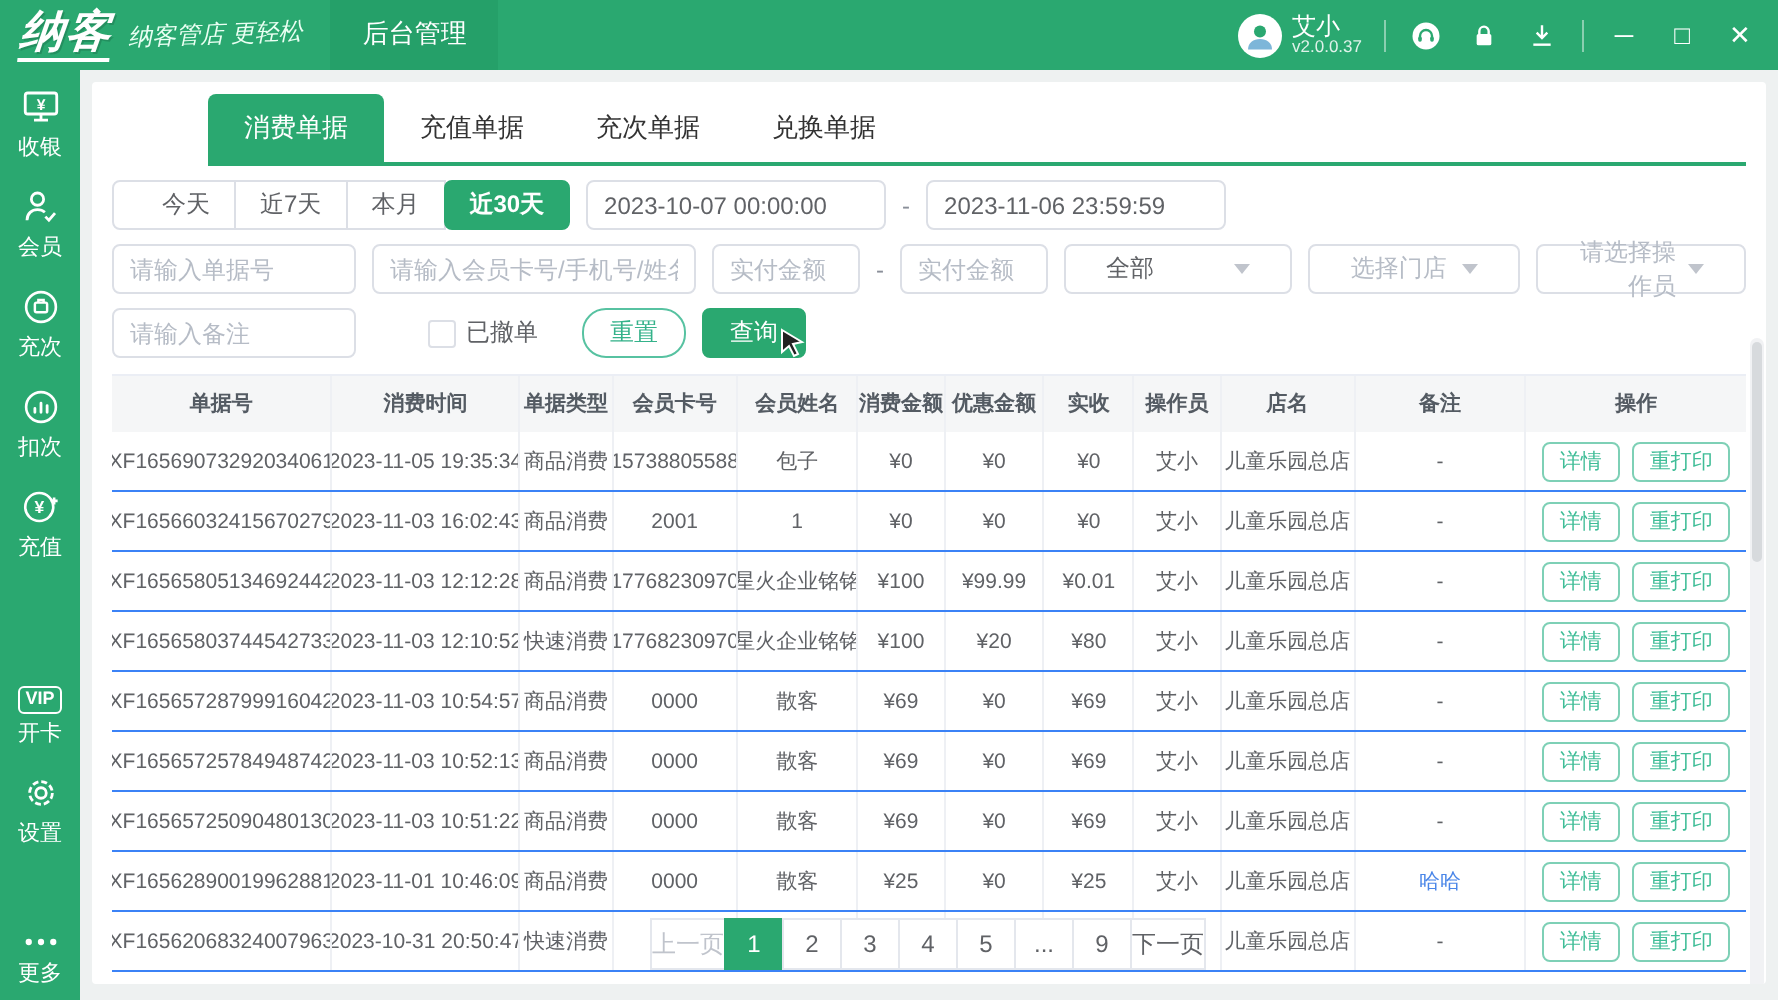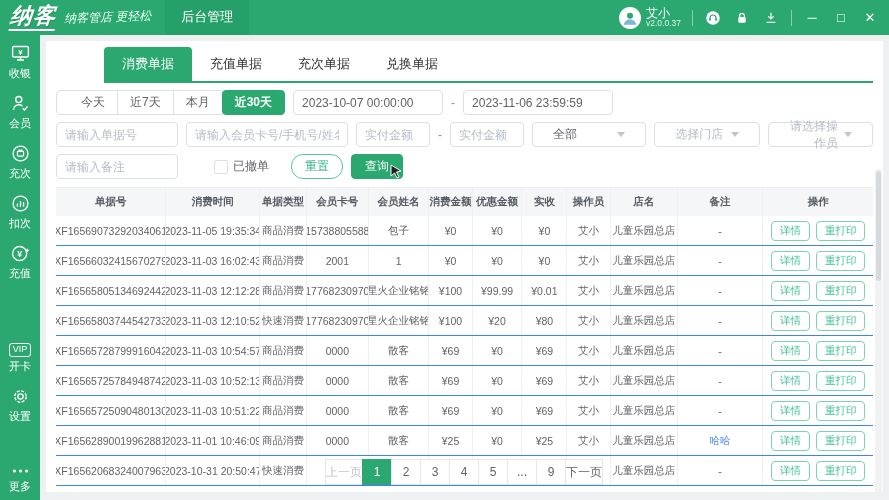--- a/index.html
+++ b/index.html
@@ -25,21 +25,21 @@
   .vdivider { width:1px; height:16px; background:rgba(255,255,255,.45); }
   .tb-icon { width:18px; height:18px; display:flex; align-items:center; justify-content:center; cursor:pointer; }
   .win-btn { width:18px; height:18px; display:flex; align-items:center; justify-content:center; font-size:13px; cursor:pointer; }
 
   
   .sidebar { position:absolute; left:0; top:35px; width:40px; bottom:0; background:#2aa870; display:flex; flex-direction:column; align-items:stretch; padding-top:2px; }
   .side-item { width:40px; padding:6px 0 6px; display:flex; flex-direction:column; align-items:center; gap:2px; color:#fff; font-size:11px; cursor:pointer; }
   .side-item.active { background:#0f8a52;margin-left:44px; }
   .side-item svg { display:block; }
   .side-spacer { flex:1; }
-  .vip-badge { border:1.5px solid #fff; border-radius:3px; font-size:9px; font-weight:400; padding:1px 3px; line-height:1.1; }
+  .vip-badge { border:1.5px solid #fff; border-radius:3px; font-size:9px; font-weight:700; padding:1px 3px; line-height:1.1; }
 
   
   .main { position:absolute; left:40px; top:35px; right:0; bottom:0; background:#eef1f1; padding:6px 6px 8px 6px; }
   .panel { background:#fff; height:100%; position:relative; padding:6px 10px 0 10px; border-radius:2px; overflow:hidden; }
 
   .tabs { display:flex; border-bottom:2px solid #2aa870;margin-left:48px; }
   .tab { padding:8px 18px; font-size:13px; color:#333; cursor:pointer; }
   .tab.active { background:#2aa870; color:#fff; border-radius:4px 4px 0 0; }
 
   .frow { display:flex; align-items:center; gap:8px; margin-top:7px; }

